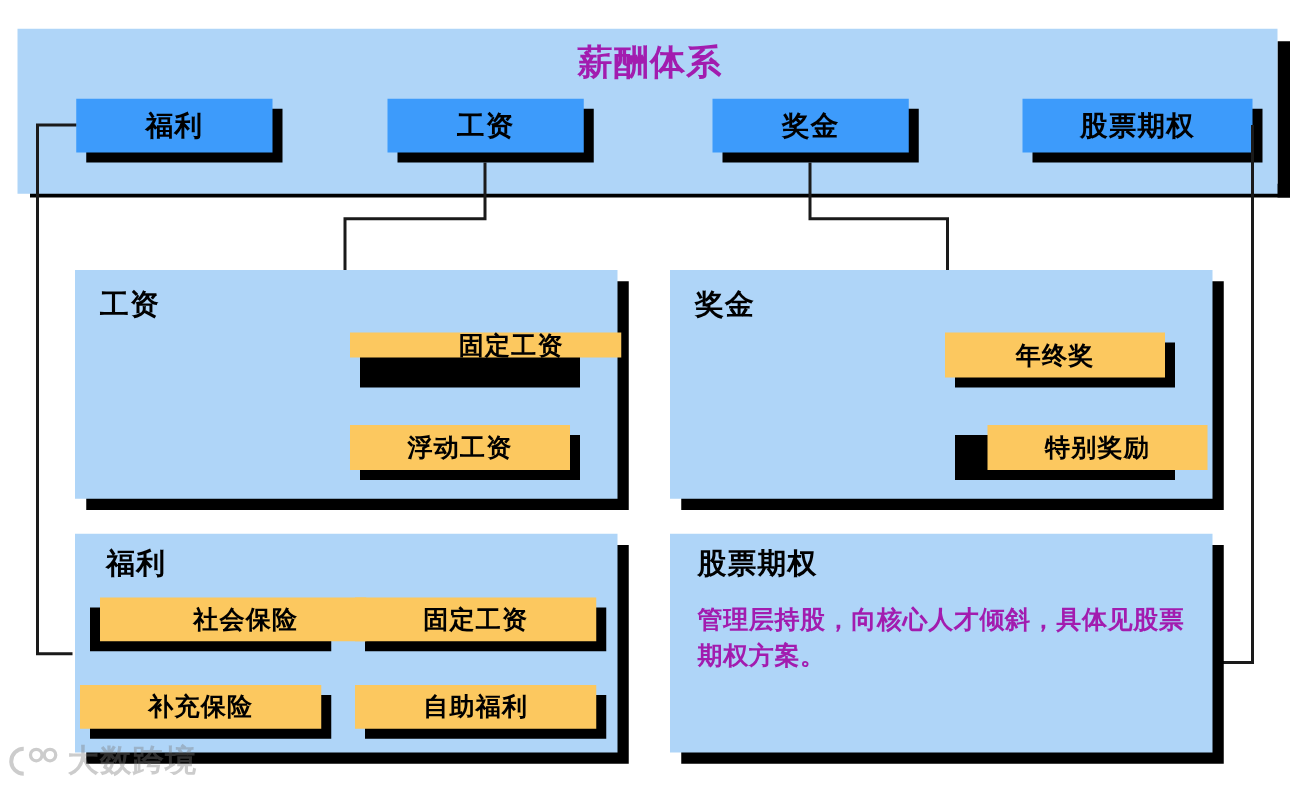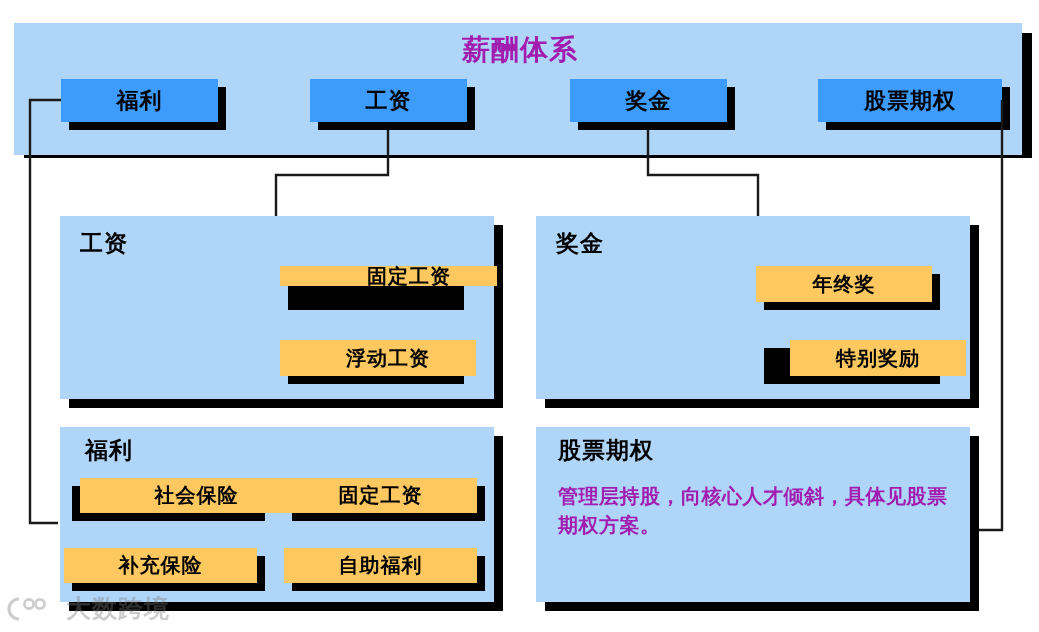--- a/index.html
+++ b/index.html
@@ -123,21 +123,21 @@
     z-index: 8;
   }
 
   
   .watermark {
     position: absolute;
     left: 6px;
     top: 592px;
     display: flex;
     align-items: center;
-    gap: 16px;
+    gap: 4px;
     z-index: 20;
     opacity: 0.38;
   }
   .wm-text {
     font-size: 25px;
     font-weight: bold;
     color: #7b7b7b;
     letter-spacing: 1px;
   }
 </style>
@@ -180,21 +180,21 @@
 
   <div class="card-shadow" style="left:69px; top:225px; width:434px; height:183px;"></div>
   <div class="card" style="left:60px; top:216px; width:434px; height:183px;">
     <div class="card-title" style="left:20px; top:12px;">工资</div>
   </div>
 
   <div class="item-shadow" style="left:288px; top:274px; width:176px; height:36px;"></div>
   <div class="item" style="left:280px; top:266px; width:176px; height:20px;padding-left:41px;">固定工资</div>
 
   <div class="item-shadow" style="left:288px; top:348px; width:176px; height:36px;"></div>
-  <div class="item" style="left:280px; top:340px; width:176px; height:36px;padding-left:20px;">浮动工资</div>
+  <div class="item" style="left:280px; top:340px; width:176px; height:36px;">浮动工资</div>
 
   <div class="card-shadow" style="left:545px; top:225px; width:434px; height:183px;"></div>
   <div class="card" style="left:536px; top:216px; width:434px; height:183px;">
     <div class="card-title" style="left:20px; top:12px;">奖金</div>
   </div>
 
   <div class="item-shadow" style="left:764px; top:274px; width:176px; height:36px;"></div>
   <div class="item" style="left:756px; top:266px; width:176px; height:36px;">年终奖</div>
 
   <div class="item-shadow" style="left:764px; top:348px; width:176px; height:36px;"></div>

